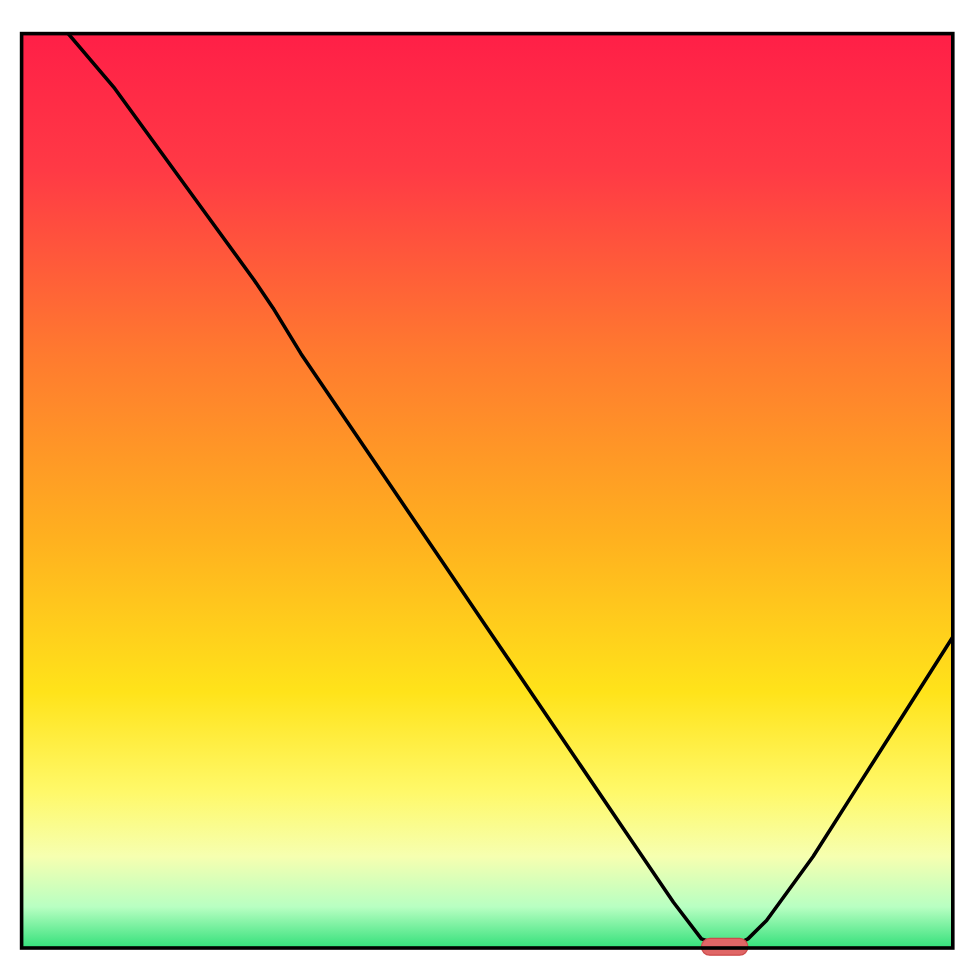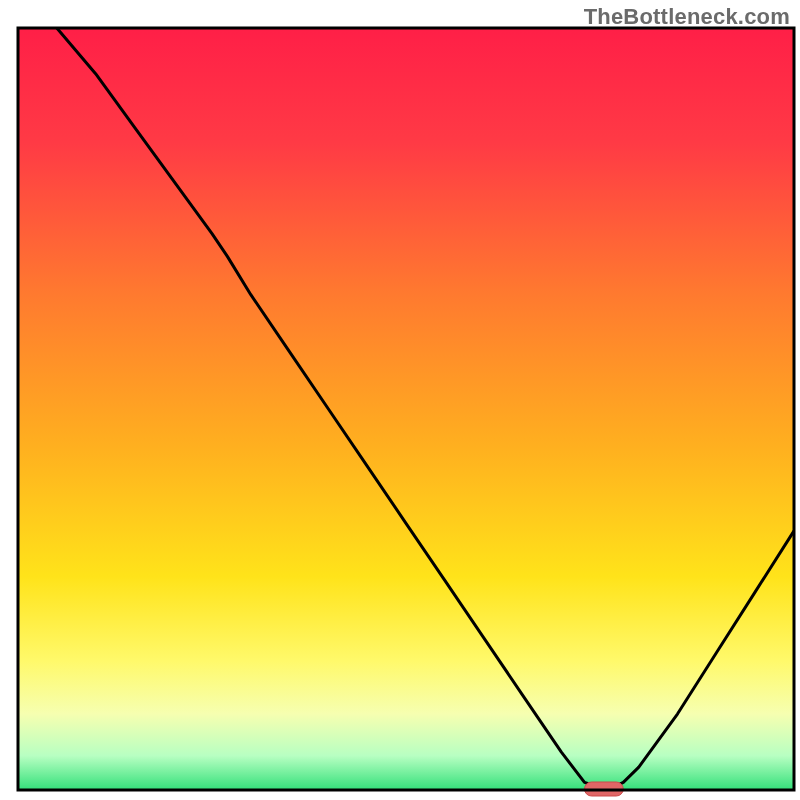--- a/index.html
+++ b/index.html
@@ -56,14 +56,13 @@
 
     <rect id="plot-bg" fill="url(#bg-grad)" x="18" y="28" width="776" height="762"></rect>
 
     <path id="curve-path" fill="none" stroke-width="3" stroke-linejoin="round" clip-path="url(#plot-clip)" d="M56.8 28.0 L95.6 73.7 L134.4 127.1 L173.2 180.4 L212.0 233.7 L227.5 256.6 L250.8 294.7 L289.6 351.9 L328.4 409.0 L367.2 466.1 L406.0 523.3 L444.8 580.4 L483.6 637.6 L522.4 694.8 L561.2 751.9 L584.5 782.4 L607.8 790.0 L623.3 782.4 L638.8 767.1 L677.6 713.8 L716.4 652.8 L755.2 591.9 L794.0 530.9" stroke="#000000"></path>
 
     <rect id="optimum-pill" rx="7" ry="7" height="14" x="584.48" width="38.799999999999955" y="782" fill="#e06666" stroke="#cc4b4b" stroke-width="1"></rect>
 
     <rect id="plot-frame" fill="none" stroke-width="3" x="18" y="28" width="776" height="762" stroke="#000000"></rect>
   </svg>
 
-  <div class="watermark">TheBottleneck.com</div>
 </div>
 
 </body></html>

